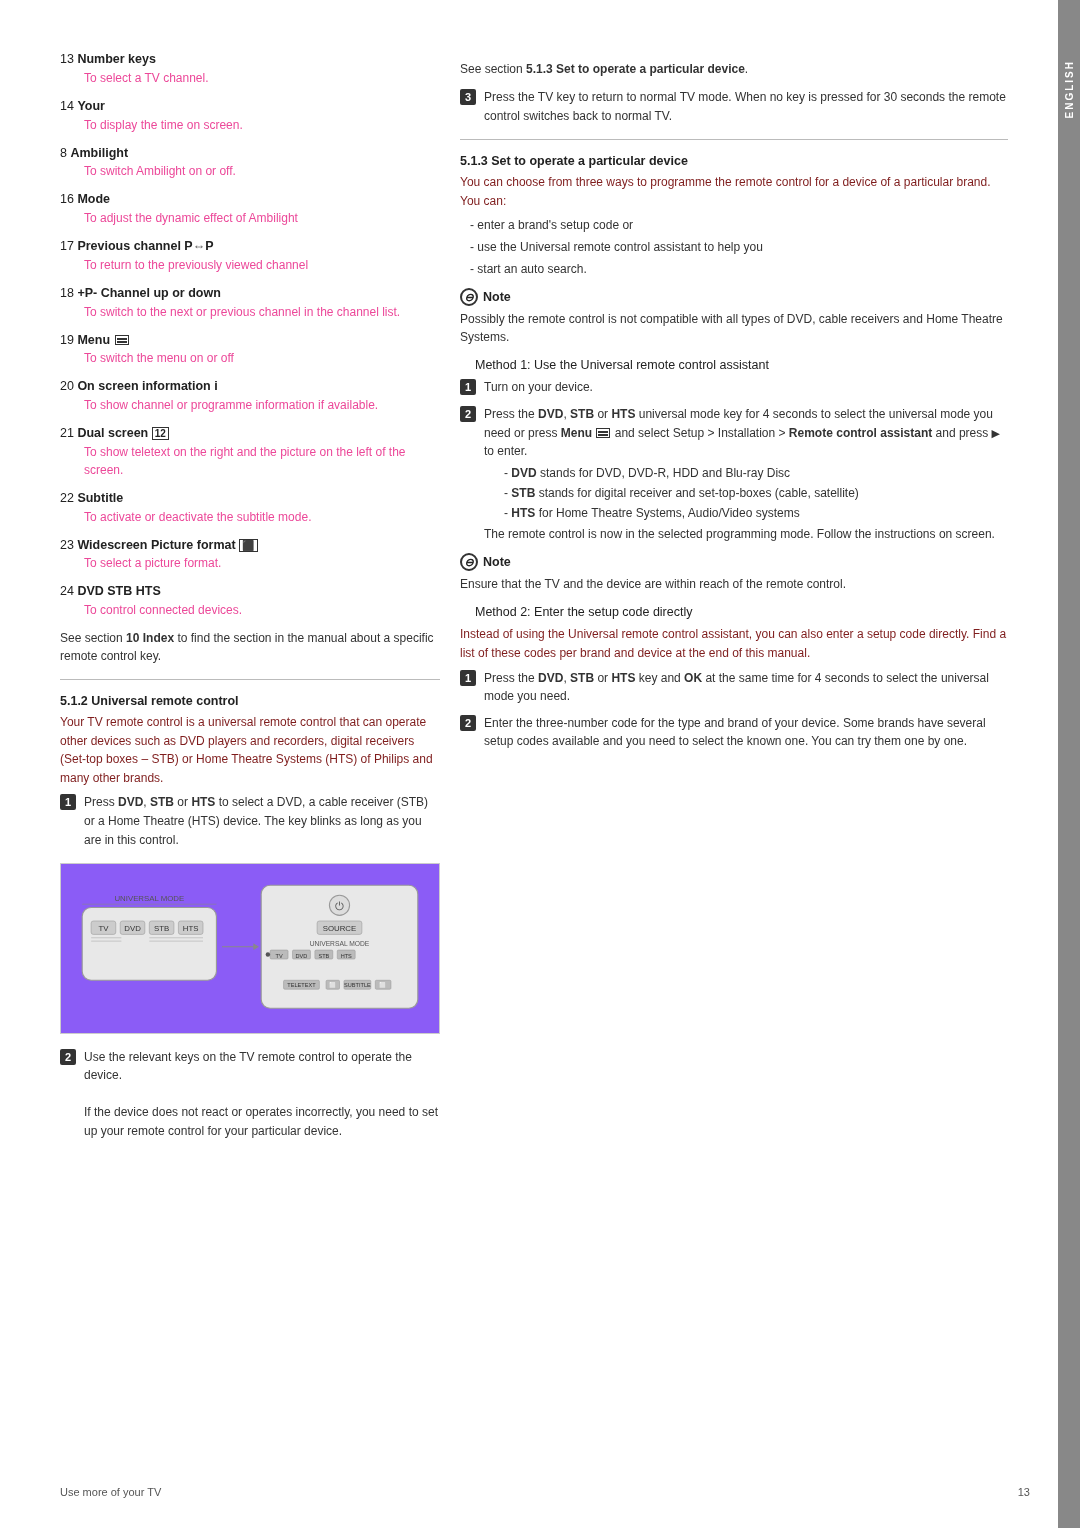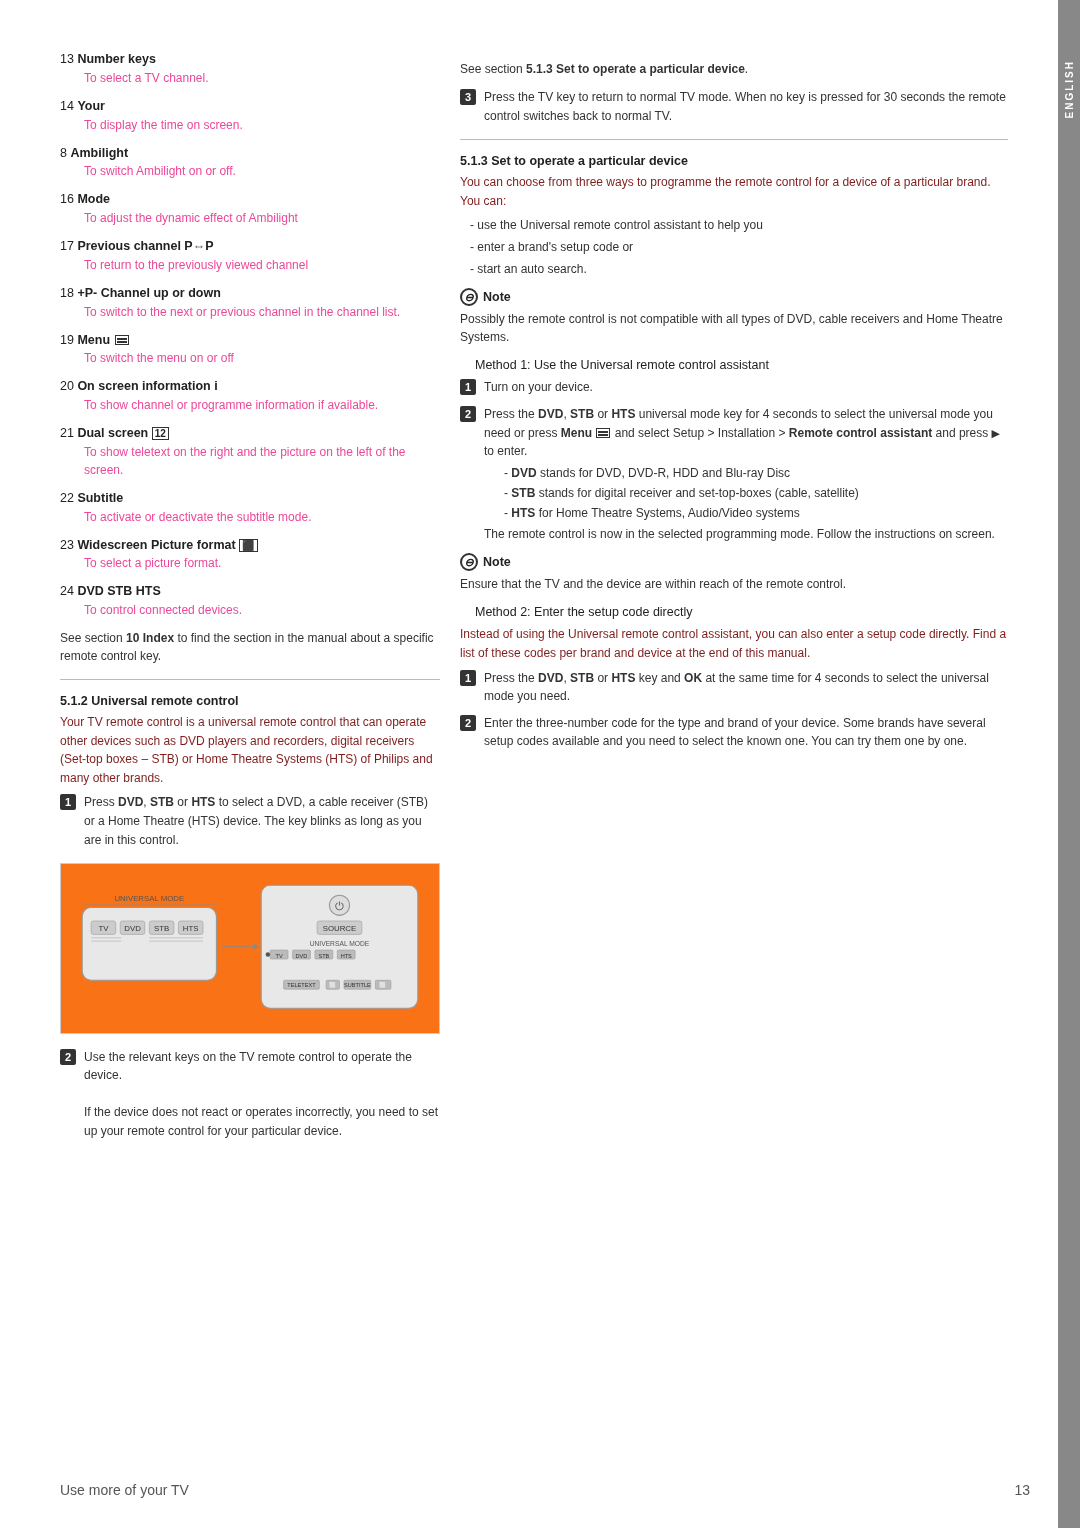--- a/index.html
+++ b/index.html
@@ -55,21 +55,21 @@
       flex: 1;
     }
     
     .page-footer {
       position: absolute;
       bottom: 30px;
       left: 60px;
       right: 50px;
       display: flex;
       justify-content: space-between;
-      font-size: 14px;
+      font-size: 11px;
       color: #555;
     }
     
     .item-entry {
       margin-bottom: 10px;
       line-height: 1.5;
     }
     .item-number {
       font-size: 12.5px;
       color: #222;
@@ -184,21 +184,21 @@
       margin-bottom: 2px;
     }
     .sub-bullet-item::before {
       content: '- ';
     }
 
     
     .remote-image-area {
       margin: 14px 0;
       border: 1px solid #ccc;
-      background: #f97316;
+      background: #8b5cf6;
       padding: 10px;
       position: relative;
     }
     .remote-img-svg {
       width: 100%;
     }
 
     
     .see-section {
       font-size: 12px;
@@ -411,22 +411,22 @@
           <div class="step-text">Press the TV key to return to normal TV mode. When no key is pressed for 30 seconds the remote control switches back to normal TV.</div>
         </div>
       </div>
 
       <hr class="divider">
 
       <div class="section-subheading">5.1.3   Set to operate a particular device</div>
       <div class="section-text">You can choose from three ways to programme the remote control for a device of a particular brand. You can:</div>
 
       <div class="bullet-list">
+        <div class="bullet-item">enter a brand's setup code or</div>
         <div class="bullet-item">use the Universal remote control assistant to help you</div>
-        <div class="bullet-item">enter a brand's setup code or</div>
         <div class="bullet-item">start an auto search.</div>
       </div>
 
       <div class="note-box">
         <div class="note-title">
           <span class="note-icon">⊖</span>
           <span>Note</span>
         </div>
         <div class="note-text">Possibly the remote control is not compatible with all types of DVD, cable receivers and Home Theatre Systems.</div>
       </div>

